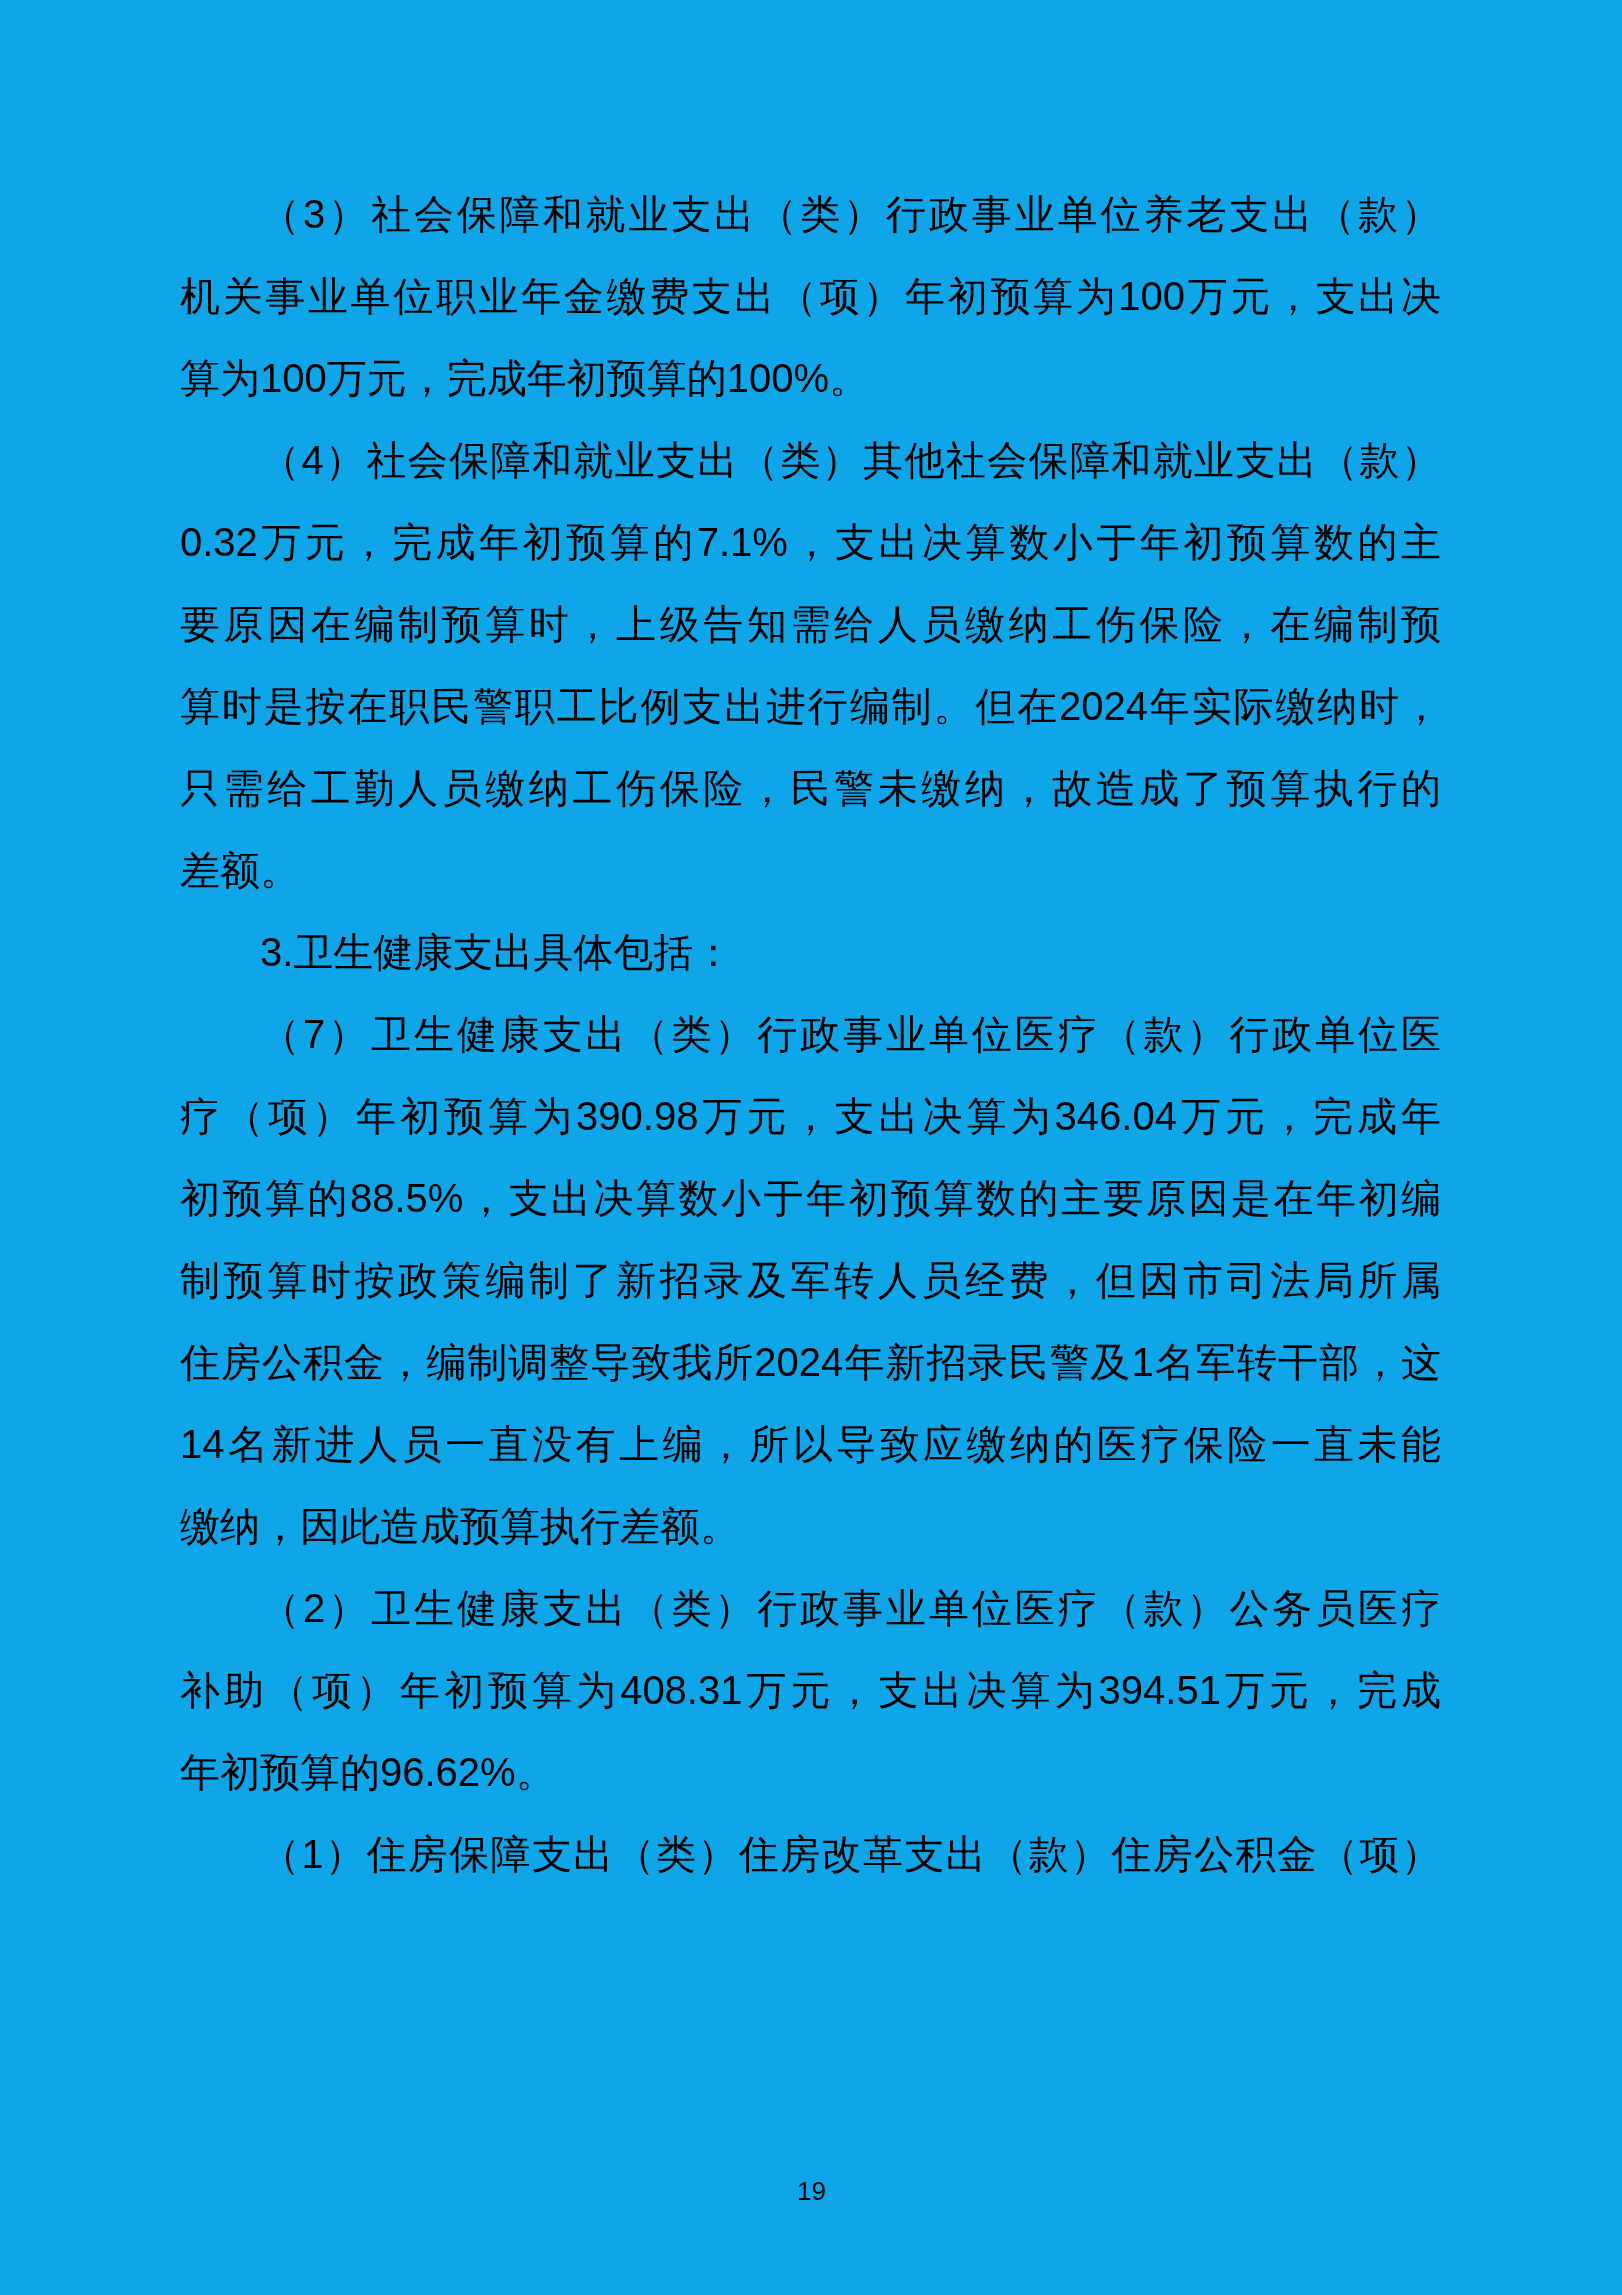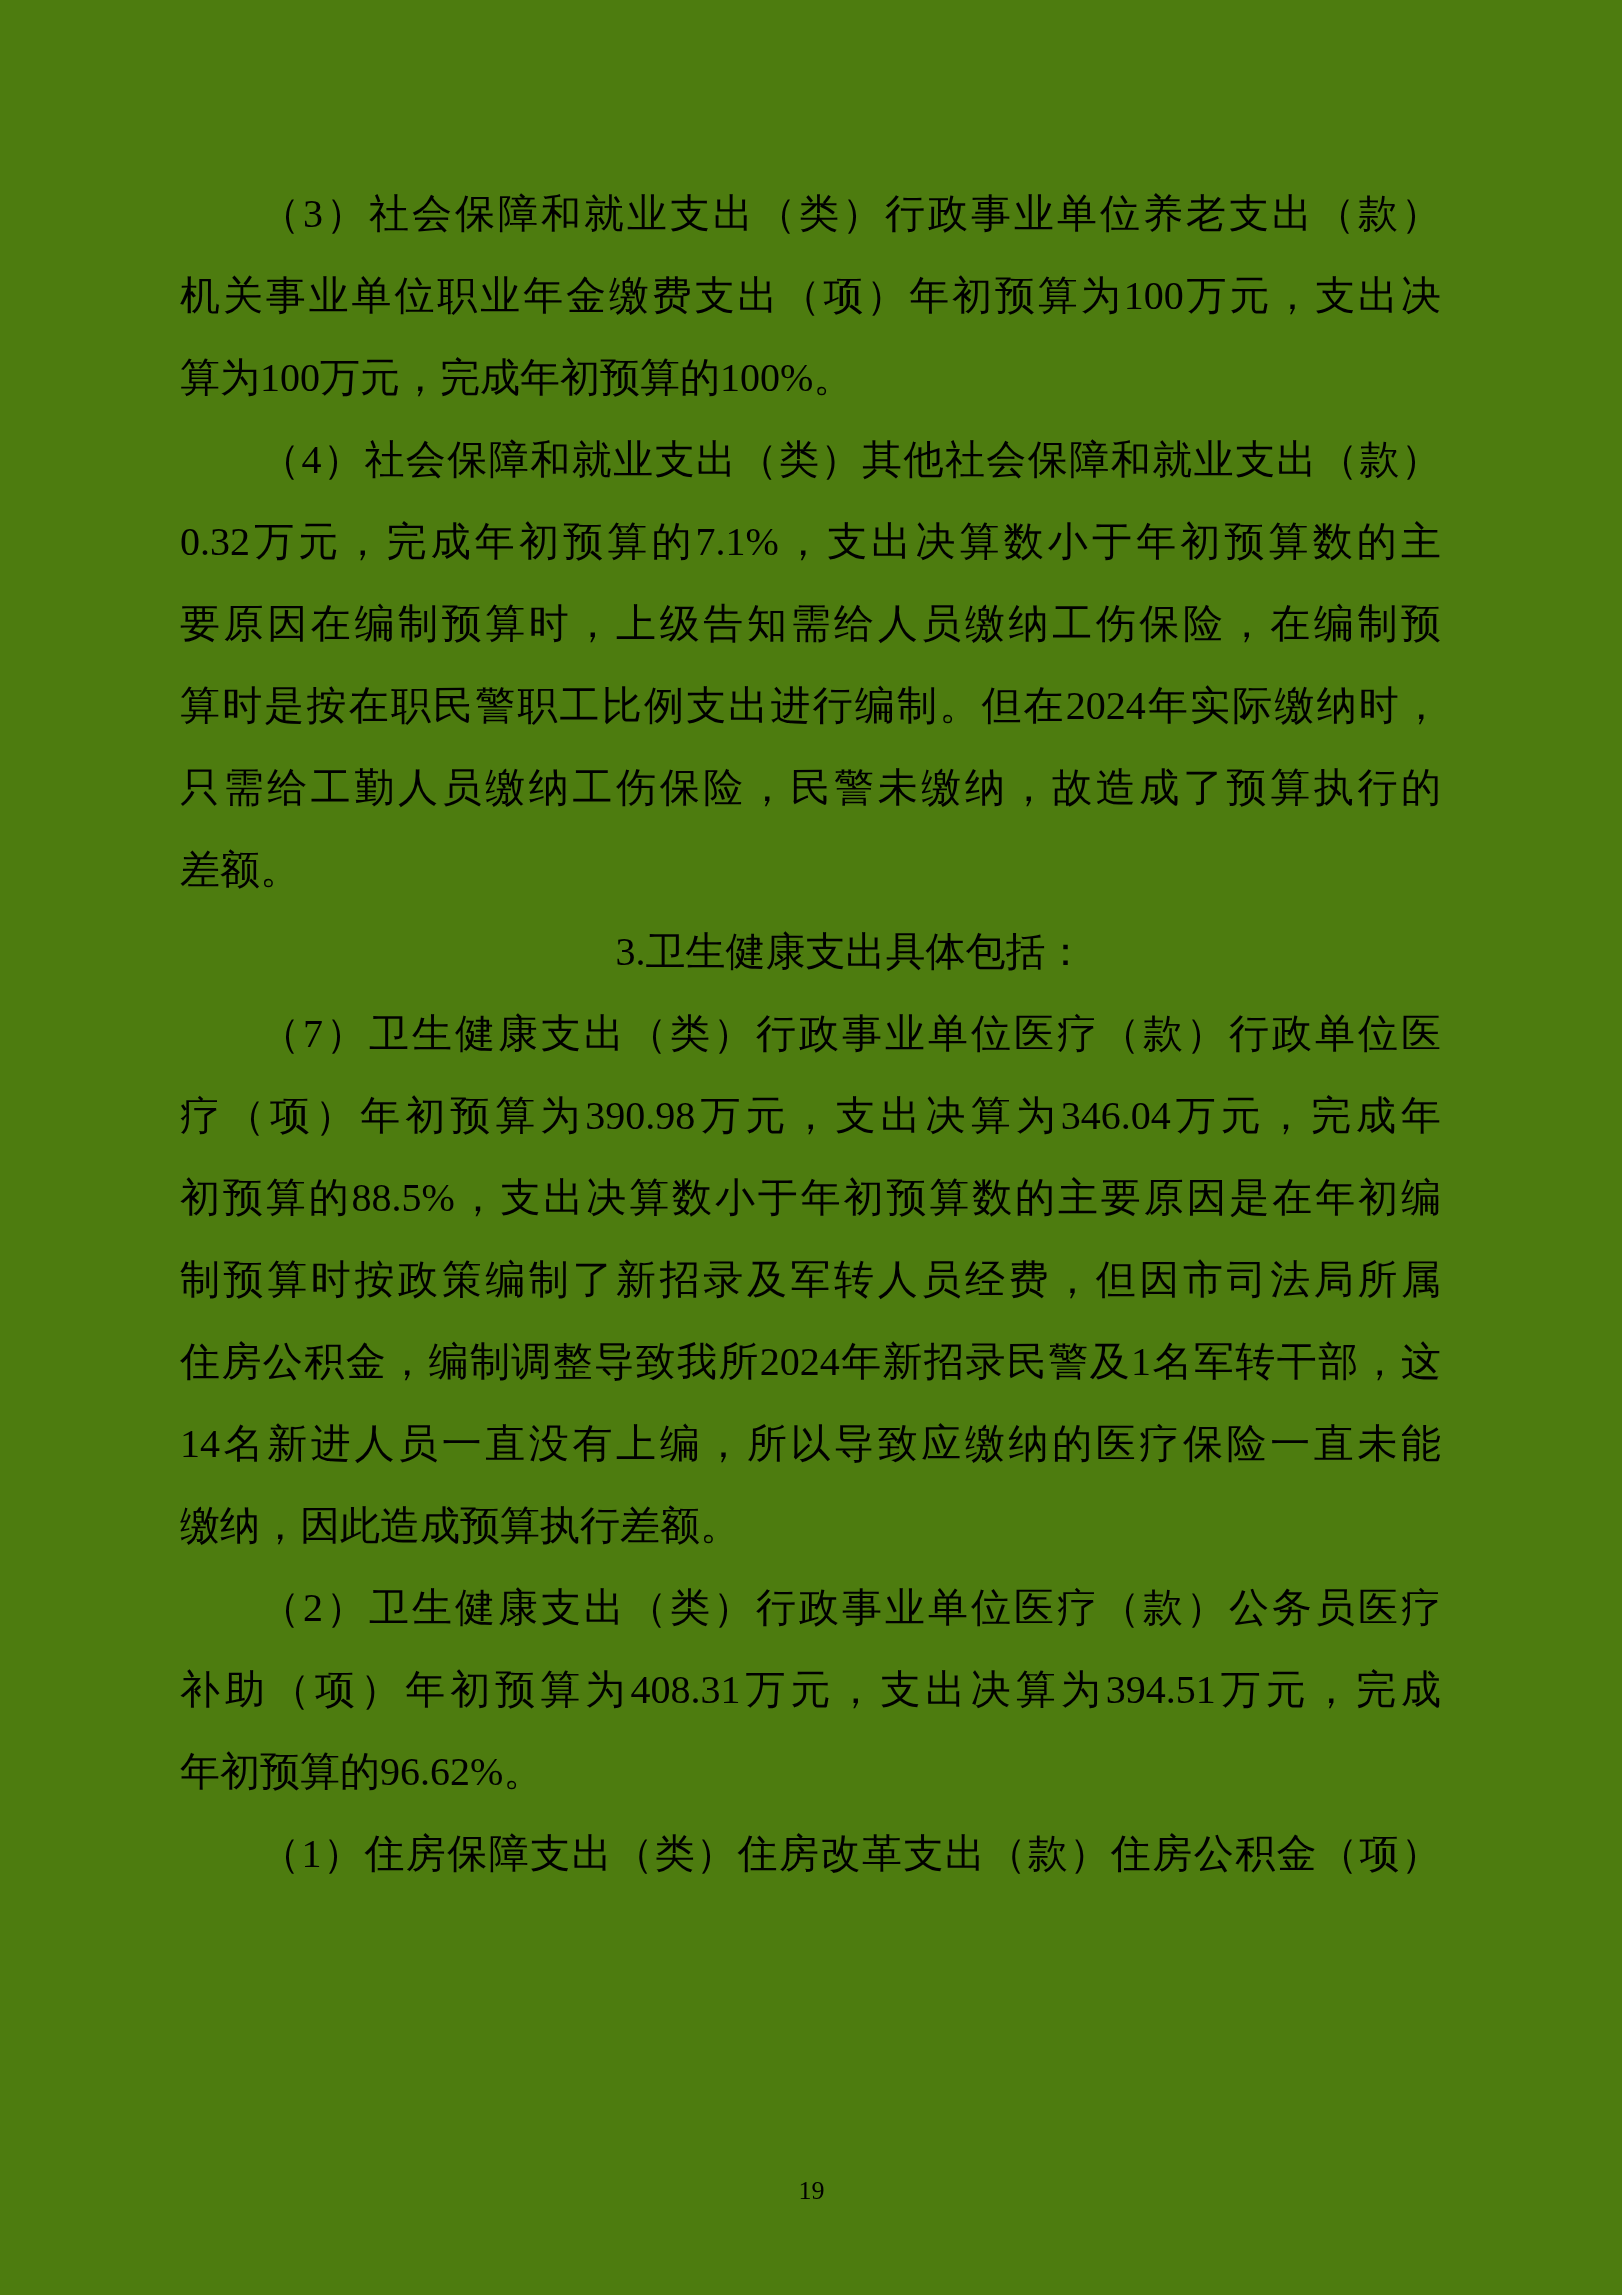--- a/index.html
+++ b/index.html
@@ -4,23 +4,23 @@
 <style>
   html, body {
     margin: 0;
     padding: 0;
     background: #ffffff;
   }
   .page {
     position: relative;
     width: 1623px;
     height: 2295px;
-    background: #4d7c0f;
+    background: #0ea5e9;
     overflow: hidden;
-    font-family: Liberation Serif, serif;
+    font-family: Liberation Sans, sans-serif;
     color: #000000;
   }
   .textblock {
     position: absolute;
     left: 180px;
     top: 173px;
     width: 1261px;
     font-size: 40px;
     line-height: 82px;
     font-weight: 400;
@@ -32,21 +32,21 @@
     text-align: left;
   }
   
   .ln.j {
     white-space: normal;
     text-align: justify;
     text-align-last: justify;
     text-justify: inter-character;
   }
   
-  .ln.ind { text-indent: 2em; text-align: center; }
+  .ln.ind { text-indent: 2em; }
   .footer {
     position: absolute;
     left: 0;
     top: 2179px;
     width: 100%;
     text-align: center;
     font-size: 26px;
     line-height: 24.5px;
     color: #000000;
   }

